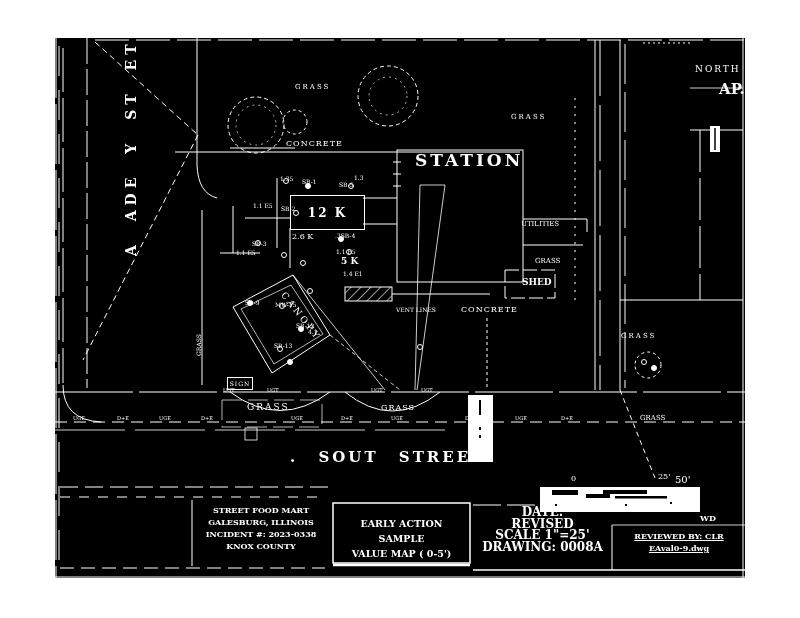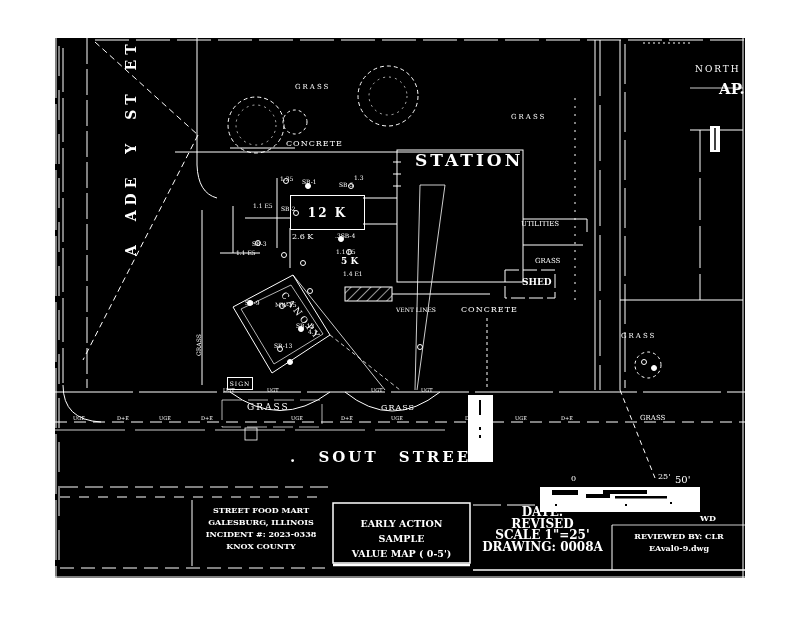--- a/index.html
+++ b/index.html
@@ -246,19 +246,19 @@
     </div>
 
     <div class="tb" style="left:425px;top:469px;width:125px;font-size:12px;line-height:11.5px;">
       <div>DATE:</div>
       <div>REVISED</div>
       <div>SCALE 1"=25'</div>
       <div>DRAWING: 0008A</div>
     </div>
     <div class="lbl" style="left:645px;top:475px;font-size:8px;font-weight:bold;">WD</div>
 
-    <div class="tb" style="left:560px;top:492px;width:128px;font-size:8px;line-height:12px;">
+    <div class="tb" style="left:560px;top:492px;width:128px;font-size:8px;line-height:12px;text-decoration:underline;">
       <div>REVIEWED BY: CLR</div>
       <div>EAval0-9.dwg</div>
     </div>
 
   </div>
 </div>
 
 </body></html>

